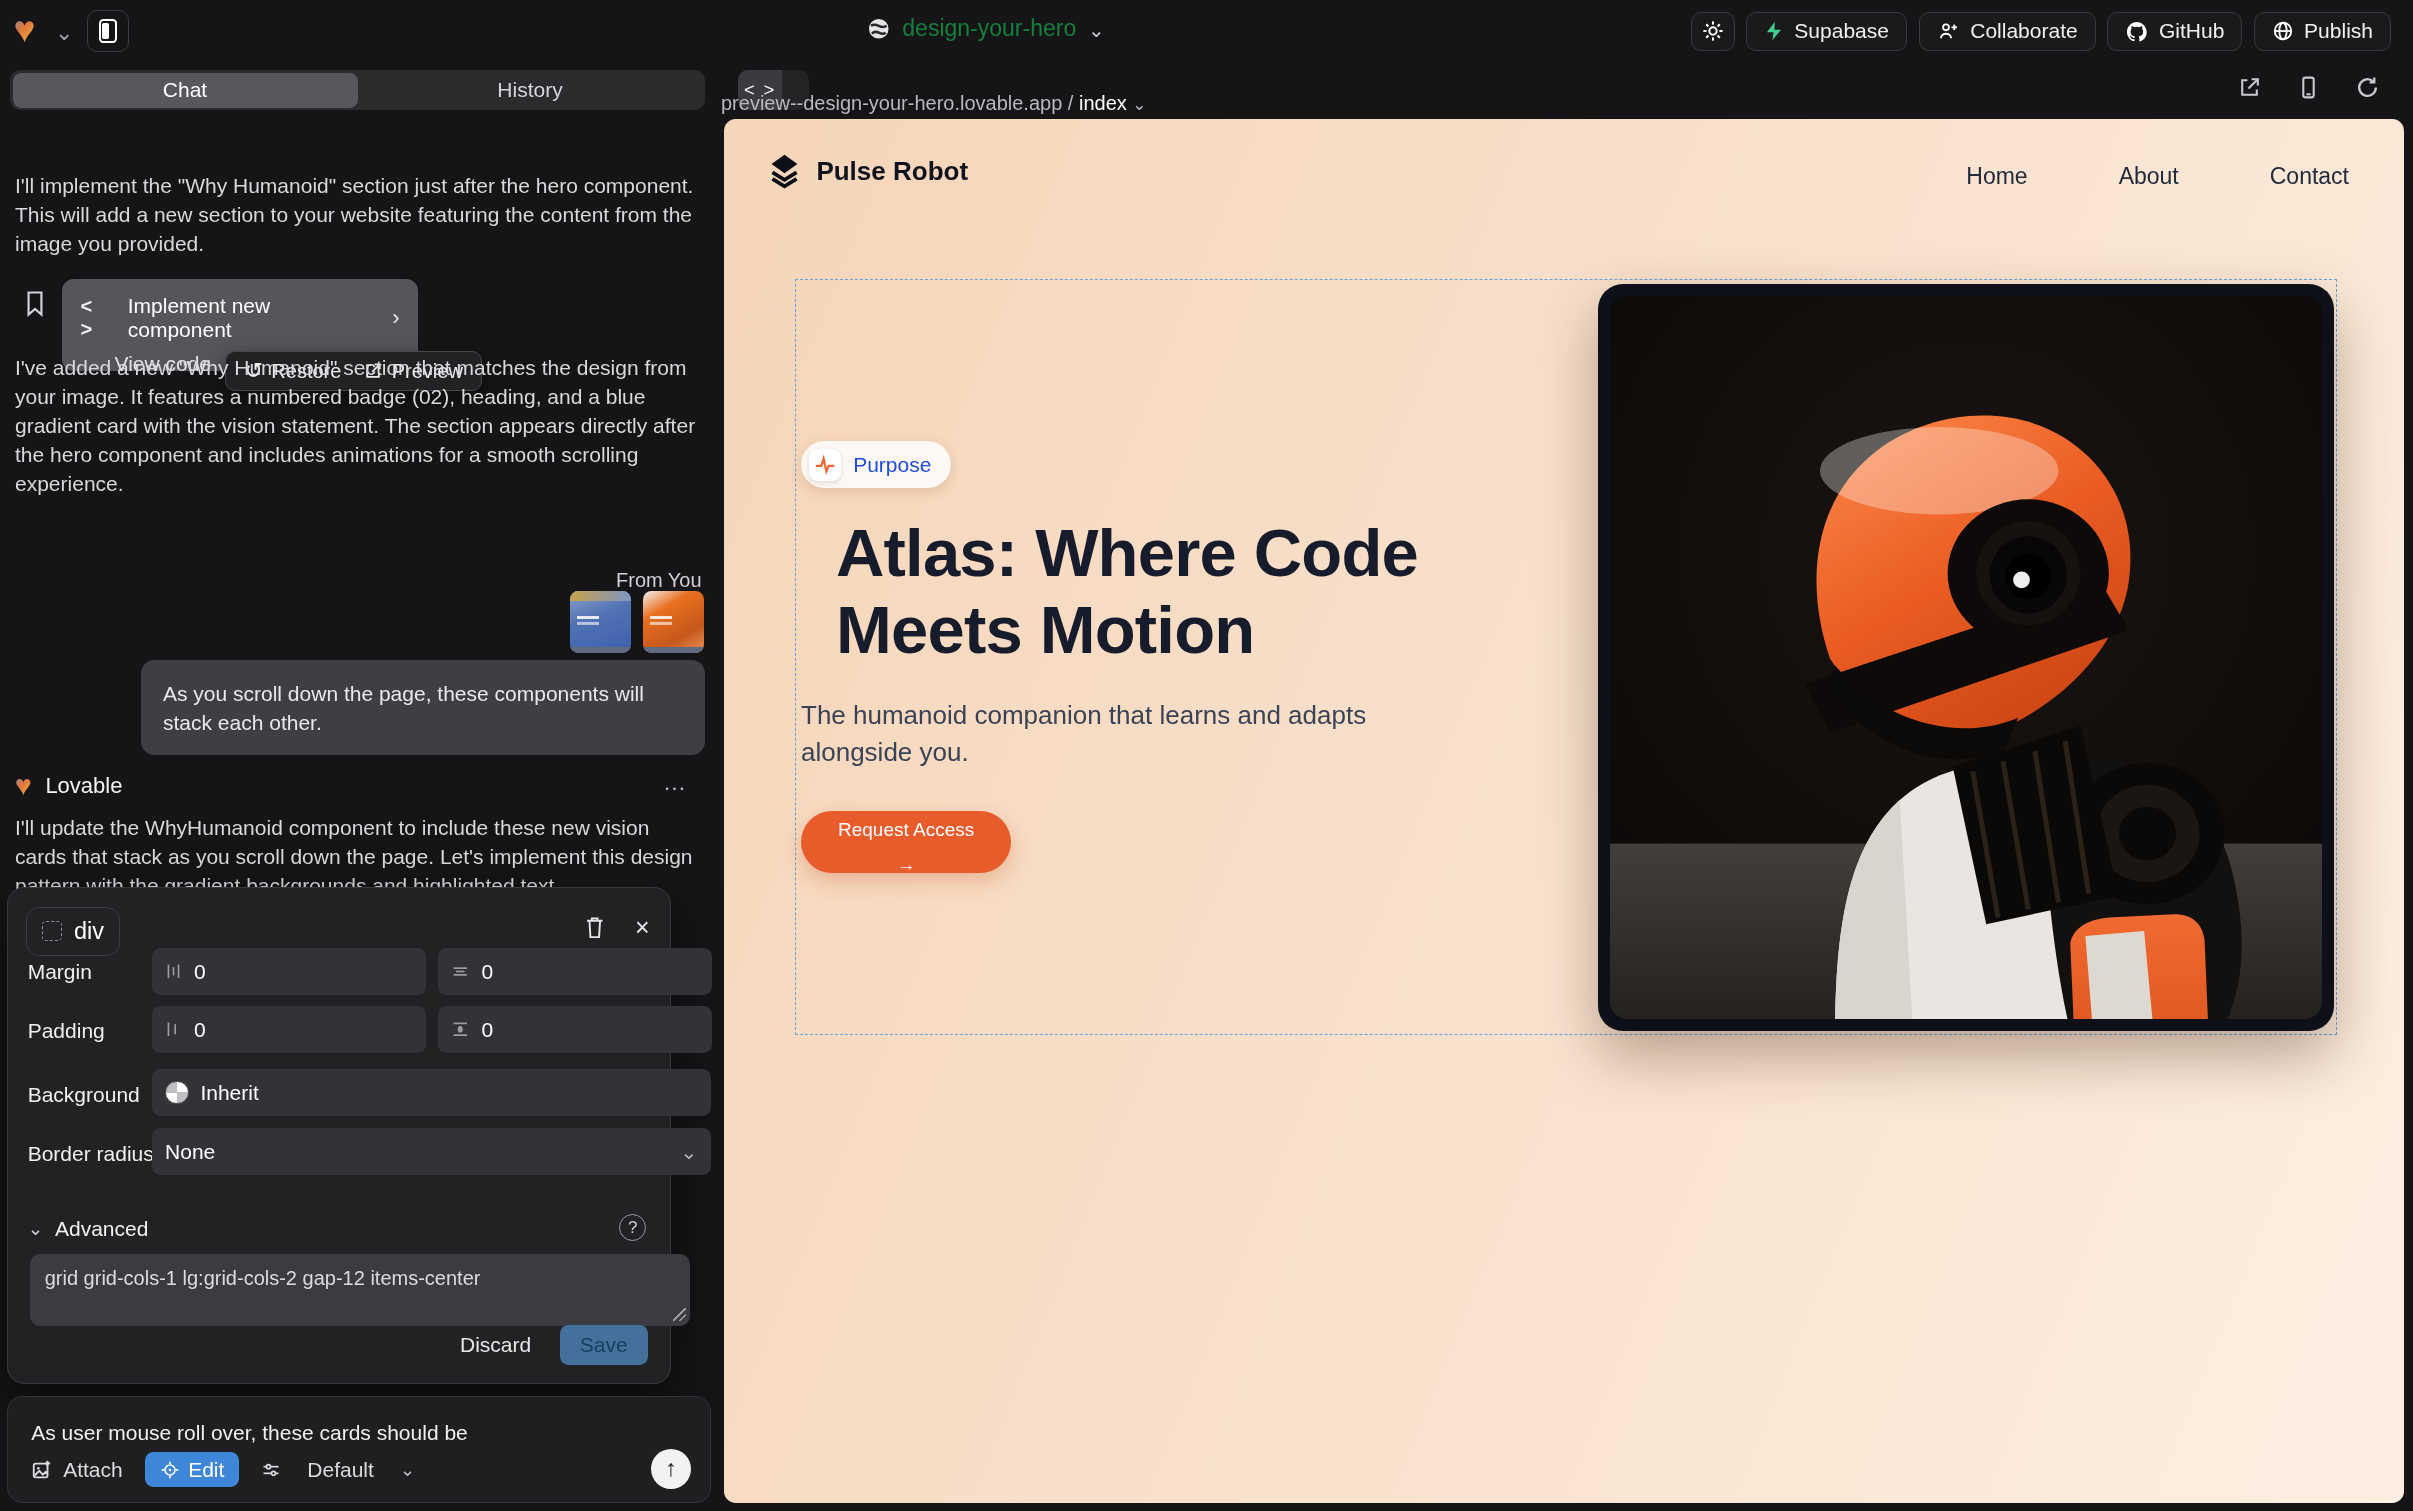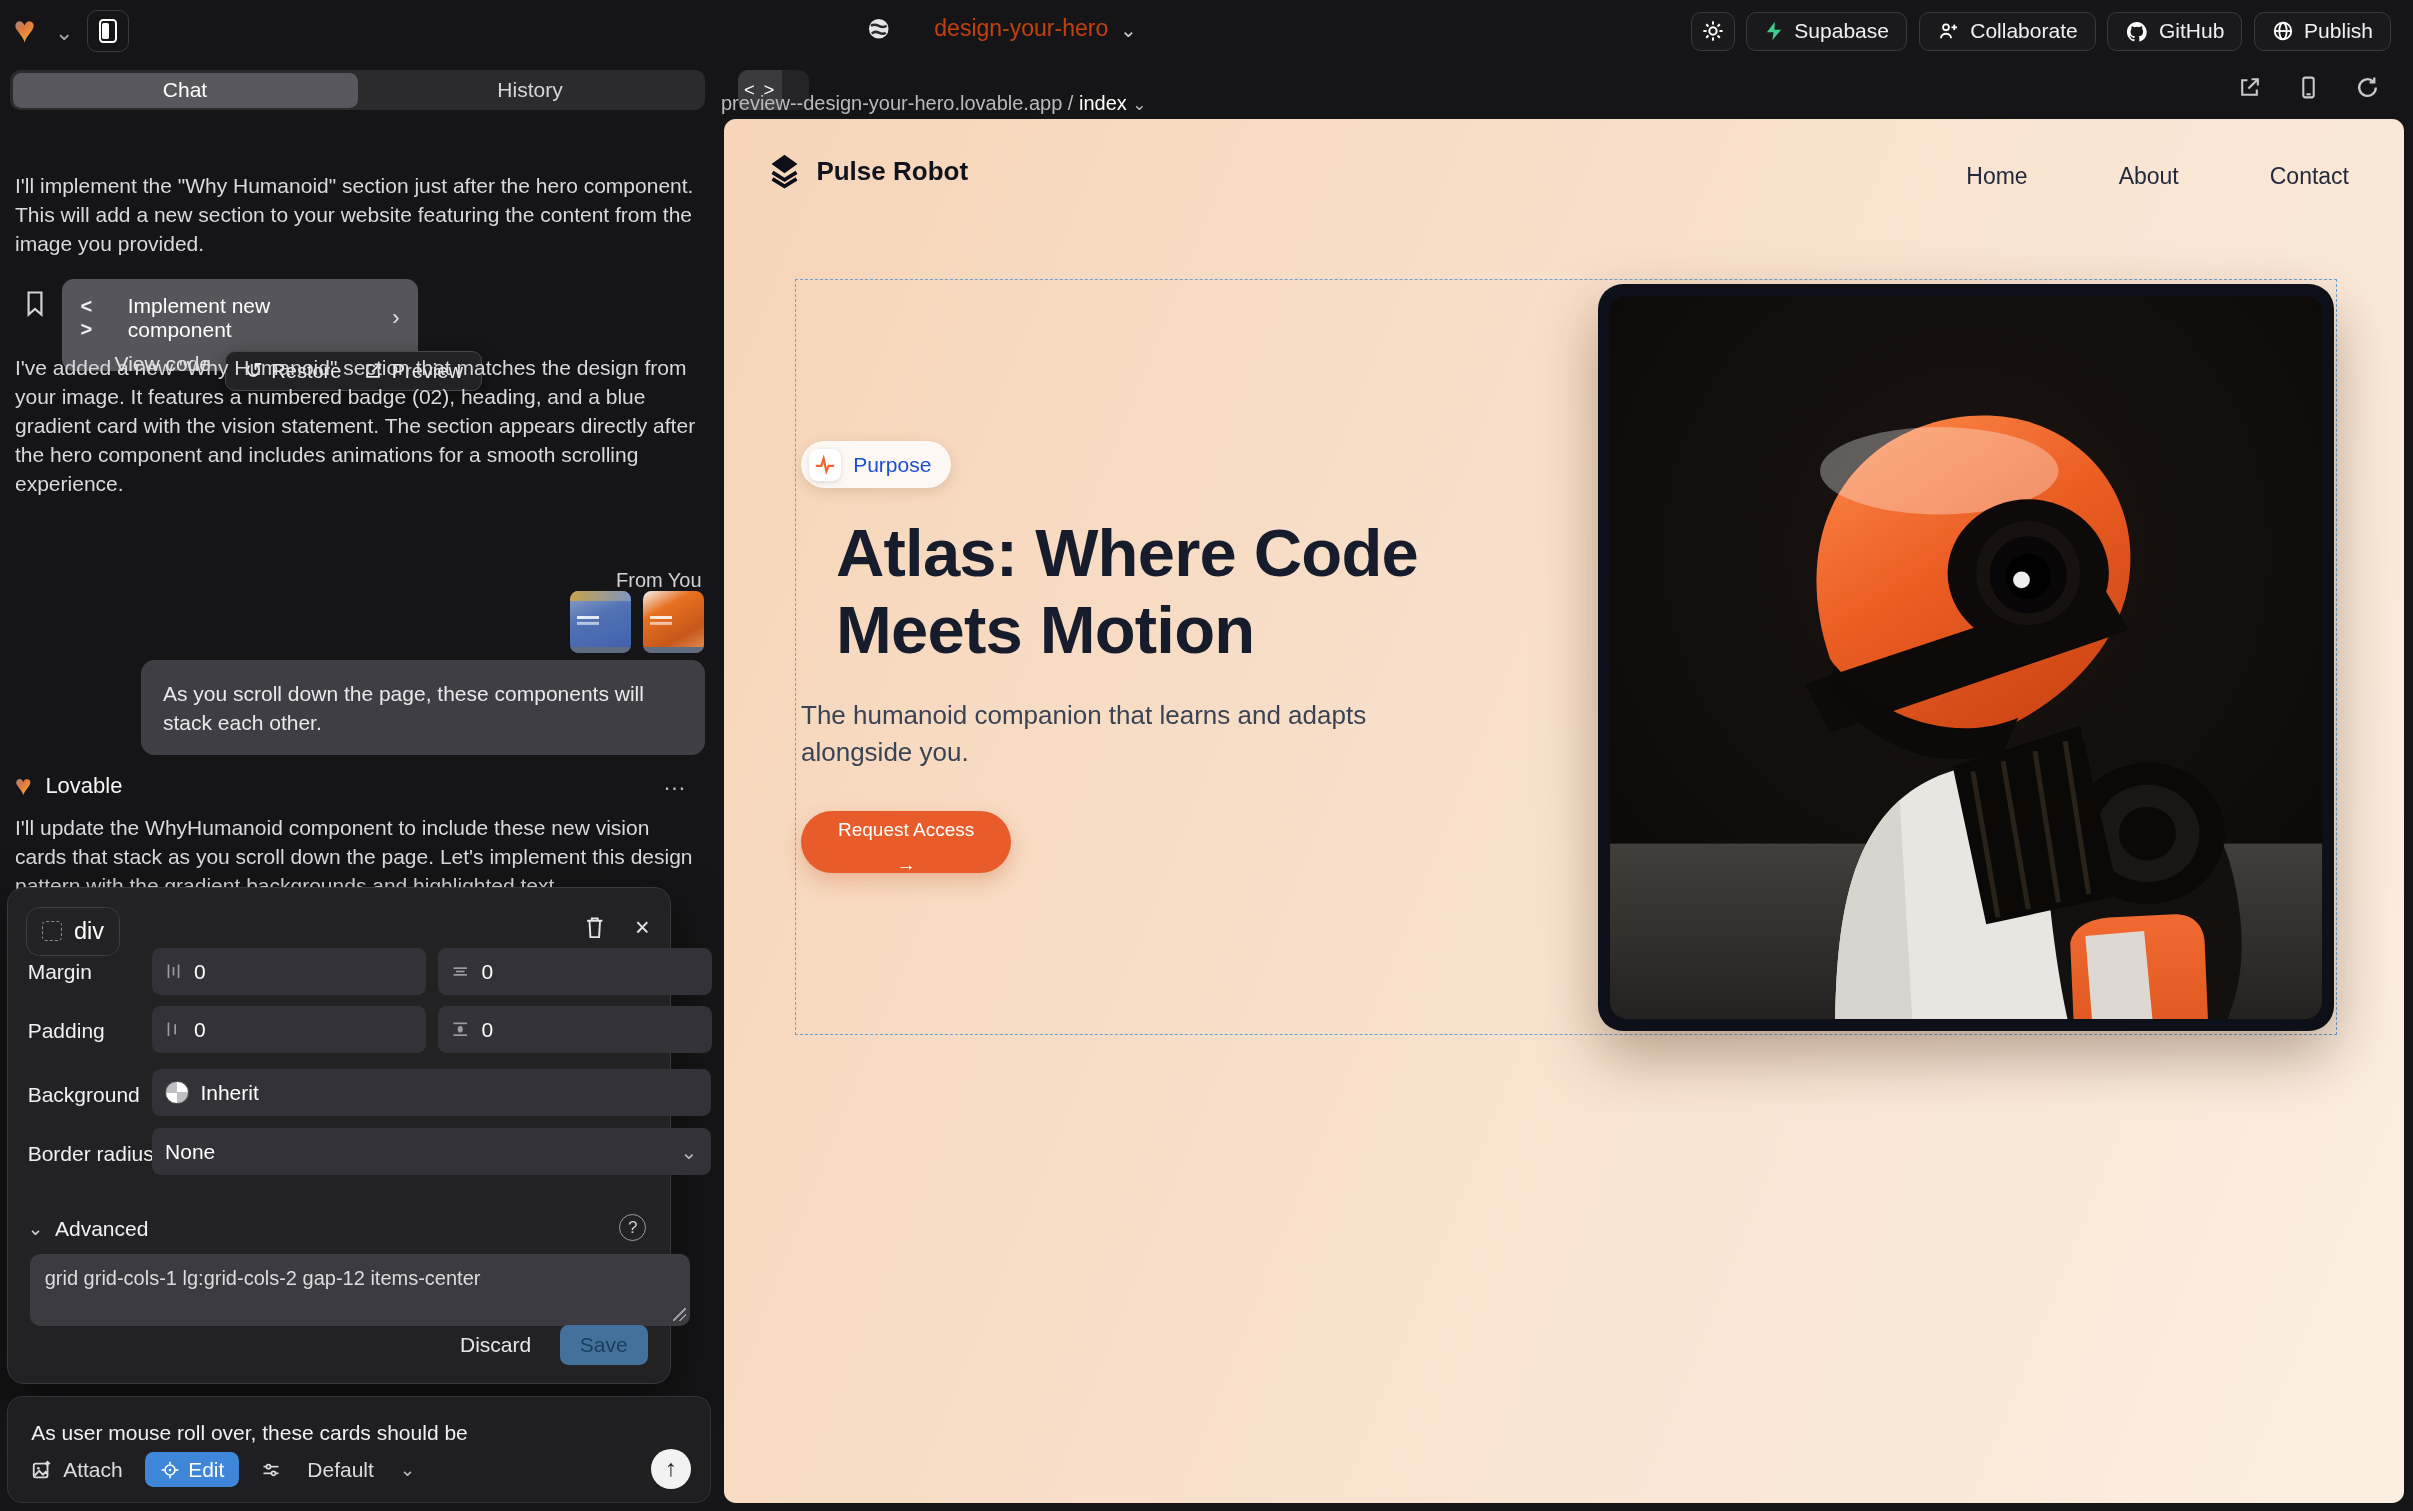--- a/index.html
+++ b/index.html
@@ -9,21 +9,21 @@
 
   
   .topbar { position:absolute; left:0; top:0; width:2413px; height:62px; background:#151517; }
   .heart-logo { position:absolute; left:13.4px; top:8.4px; font-size:37px; line-height:44px;
     background:linear-gradient(135deg,#5b9bd9 0%,#e0763b 45%,#f2b33f 80%); -webkit-background-clip:text; background-clip:text; color:transparent; }
   .logo-chevron { position:absolute; left:55px; top:20px; color:#a8a8ad; font-size:22px; }
   .sidebar-toggle { position:absolute; left:87px; top:10px; width:42px; height:42px; border:0.8px solid #3a3a3e; border-radius:10px; display:flex; align-items:center; justify-content:center; }
   .sidebar-toggle .panel-ico { width:18.5px; height:23.5px; border:2.5px solid #fff; border-radius:4.2px; position:relative; }
   .sidebar-toggle .panel-ico::after { content:""; position:absolute; left:1.7px; top:1.7px; bottom:1.7px; width:6.7px; background:#fff; border-radius:1.7px; }
   .project-switcher { position:absolute; left:867px; top:15px; display:flex; align-items:center; gap:11.8px; }
-  .project-name { font-size:23px; color:#c2410c;margin-left:32px; }
+  .project-name { font-size:23px; color:#15803d; }
   .tb-chev { color:#cfcfd3; font-size:20px; margin-top:3.4px; }
   .topbar-right { position:absolute; right:22px; top:11.8px; display:flex; gap:11.8px; align-items:center; }
   .tb-btn { height:39px; border:0.8px solid #3a3a3e; border-radius:10px; background:#1a1a1c; display:flex; align-items:center; gap:10px; padding:0 17px; font-size:21px; color:#f0f0f2; }
   .tb-btn.square { width:44px; justify-content:center; padding:0; }
 
   
   .chat-panel { position:absolute; left:0; top:62px; width:715px; bottom:0; background:#151517; }
   .tabs { position:absolute; left:10px; top:8.4px; width:695px; height:40px; background:#2b2b2e; border-radius:10px; display:flex; padding:2.5px; }
   .tab { flex:1; display:flex; align-items:center; justify-content:center; font-size:21px; color:#d6d6da; border-radius:8.4px; }
   .tab.active { background:#57575d; color:#ffffff; }

